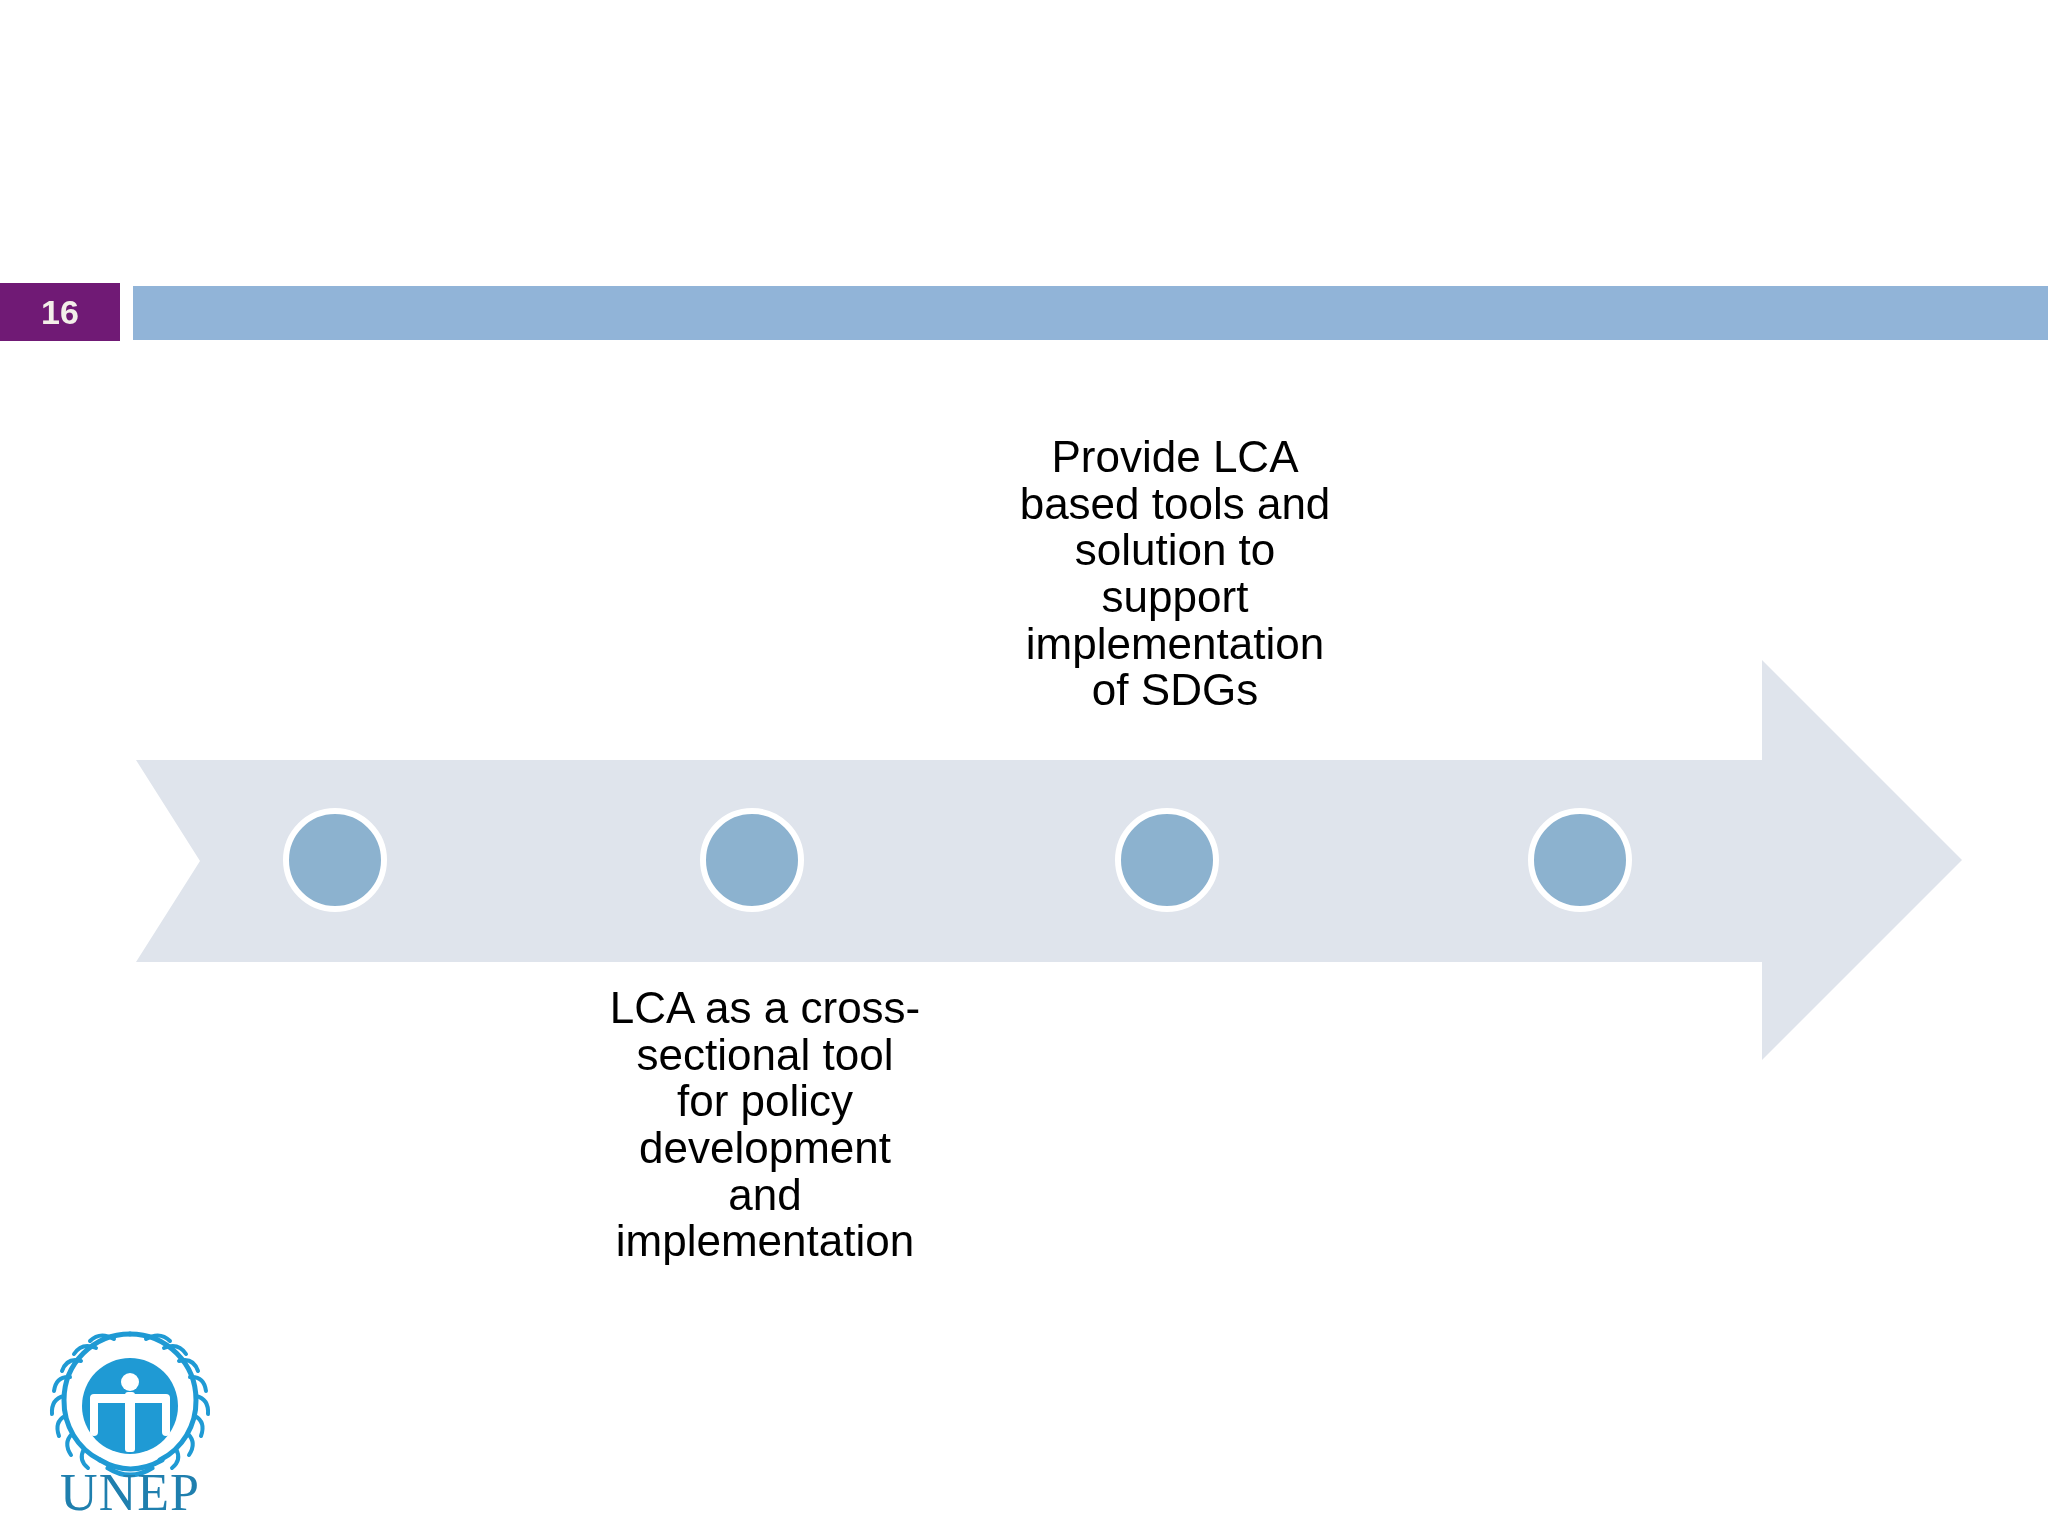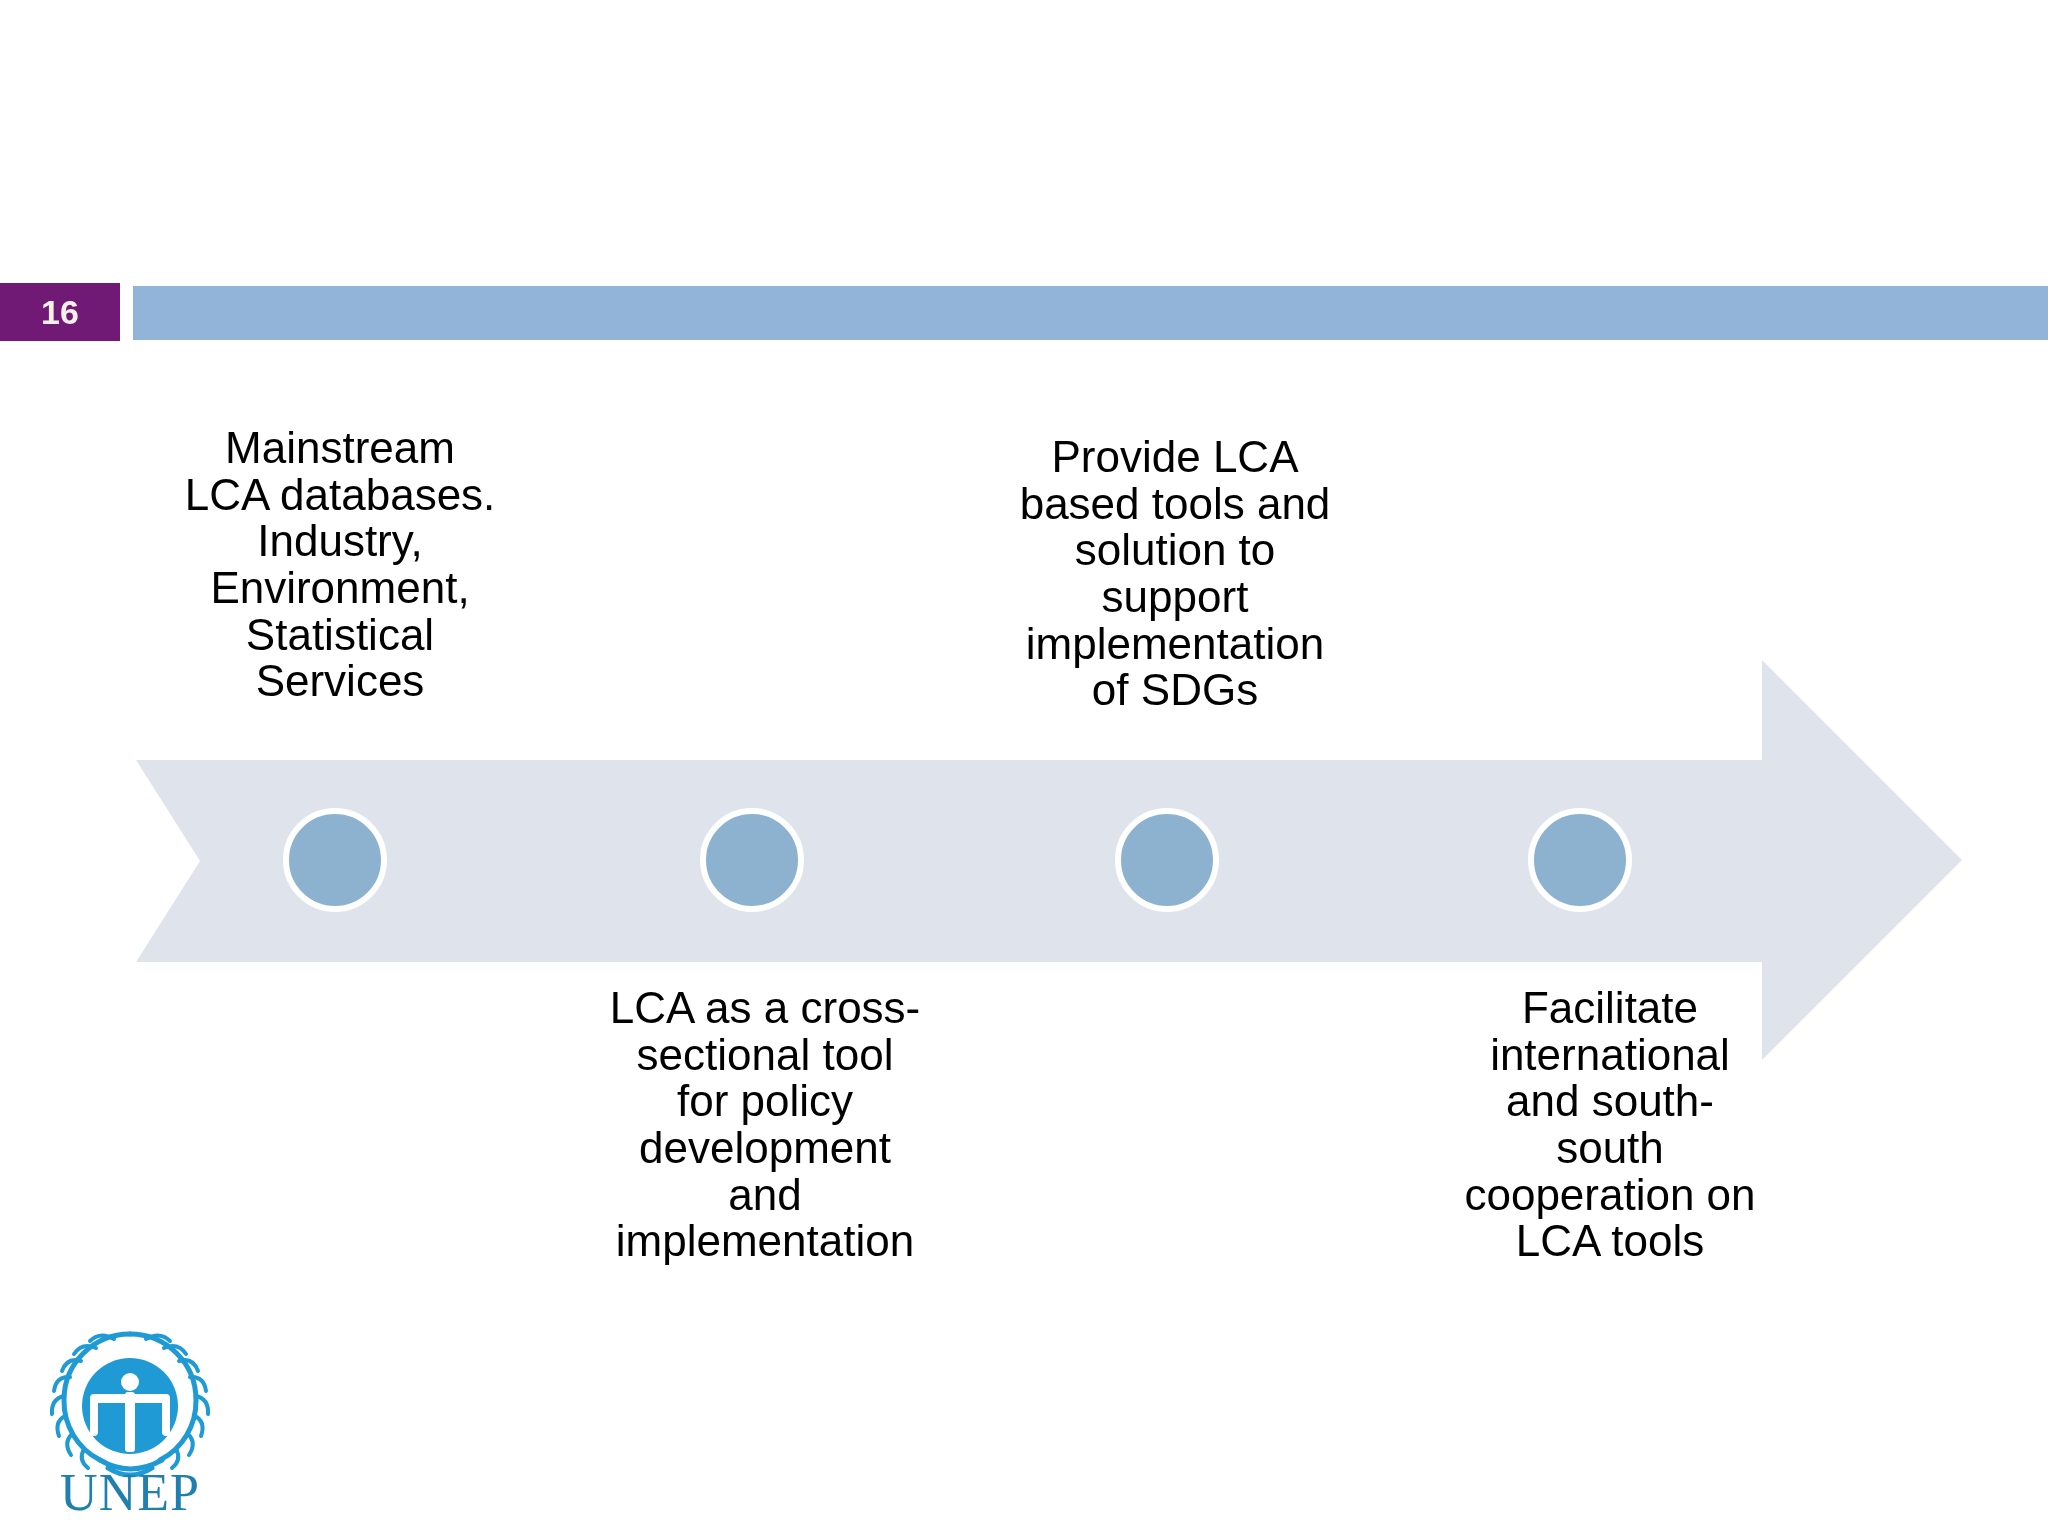--- a/index.html
+++ b/index.html
@@ -123,47 +123,35 @@
     <svg viewBox="0 0 2048 440" xmlns="http://www.w3.org/2000/svg" aria-hidden="true">
       <polygon points="136,120 1762,120 1762,20 1962,220 1762,420 1762,322 136,322 200,221" fill="#dfe4ec"></polygon>
     </svg>
   </div>
 
   <div id="milestone-1" class="milestone"></div>
   <div id="milestone-2" class="milestone"></div>
   <div id="milestone-3" class="milestone"></div>
   <div id="milestone-4" class="milestone"></div>
 
-  <div id="callout-1" class="callout">Mainstream
-LCA databases.
-Industry,
-Environment,
-Statistical
-Services</div>
 
   <div id="callout-2" class="callout">LCA as a cross-
 sectional tool
 for policy
 development
 and
 implementation</div>
 
   <div id="callout-3" class="callout">Provide LCA
 based tools and
 solution to
 support
 implementation
 of SDGs</div>
 
-  <div id="callout-4" class="callout">Facilitate
-international
-and south-
-south
-cooperation on
-LCA tools</div>
 
   <div id="unep-logo">
     <svg viewBox="0 0 200 200" xmlns="http://www.w3.org/2000/svg" aria-hidden="true">
 
       <g stroke="#1f9ad4" stroke-width="5" fill="none" stroke-linecap="round">
         <path d="M100 14 A 66 66 0 0 0 34 80 A 66 66 0 0 0 70 140"></path>
         <path d="M100 14 A 66 66 0 0 1 166 80 A 66 66 0 0 1 130 140"></path>
       </g>
 
       <g stroke="#1f9ad4" stroke-width="4" stroke-linecap="round" fill="none">

